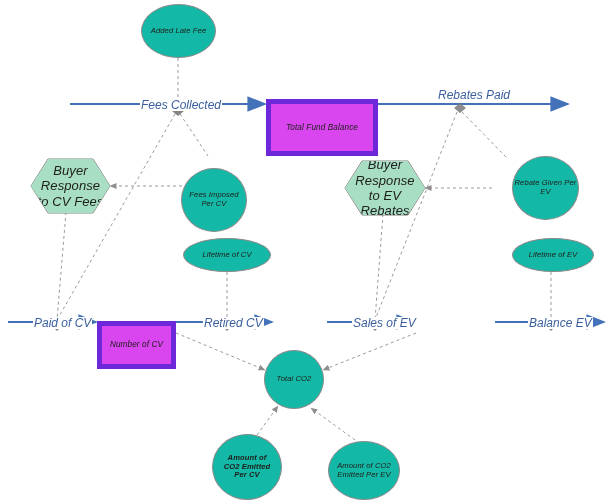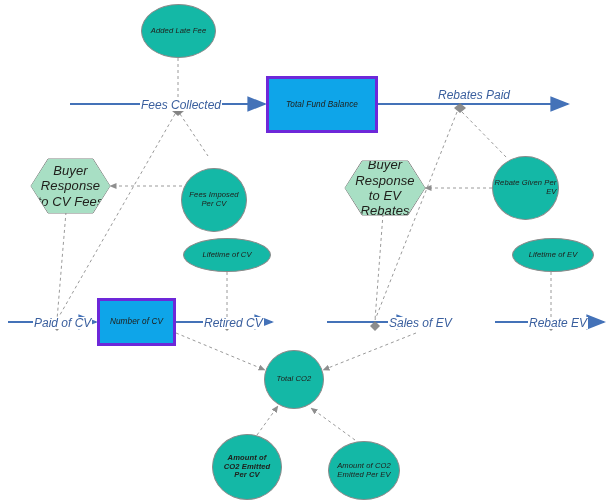--- a/index.html
+++ b/index.html
@@ -28,23 +28,24 @@
     align-items: center;
     justify-content: center;
     text-align: center;
     box-sizing: border-box;
     color: #20201c;
     font-style: italic;
     line-height: 1.18;
     letter-spacing: 0.1px;
   }
   .stock {
-    background: #0ea5e9;
-    border: 3px solid #6d28d9;
+    background: #d946ef;
+    border: 5px solid #6d28d9;
     font-size: 8.2px;
+    margin-top: 23px;
   }
   .aux {
     background: #14b8a6;
     border: 1px solid #8a8a8a;
     border-radius: 50%;
     font-size: 7.6px;
   }
   .decision {
     background: #a8dfc4;
     font-size: 13px;
@@ -157,21 +158,21 @@
 
   <div class="node aux" style="left:141px; top:4px; width:75px; height:54px;">
     <span class="nlabel">Added Late Fee</span>
   </div>
 
   <div class="node aux" style="left:181px; top:168px; width:66px; height:64px;text-align:center;">
     <span class="nlabel">Fees Imposed
 Per CV</span>
   </div>
 
-  <div class="node aux" style="left:492px; top:156px; width:67px; height:64px;text-align:right;">
+  <div class="node aux" style="left:512px; top:156px; width:67px; height:64px;">
     <span class="nlabel">Rebate Given Per
 EV</span>
   </div>
 
   <div class="node aux" style="left:183px; top:238px; width:88px; height:34px;">
     <span class="nlabel">Lifetime of CV</span>
   </div>
 
   <div class="node aux" style="left:512px; top:238px; width:82px; height:34px;">
     <span class="nlabel">Lifetime of EV</span>
@@ -211,21 +212,21 @@
   </div>
 
   <div class="flow-label" style="left:33px; top:317px;">
     <span>Paid of CV</span>
   </div>
 
   <div class="flow-label" style="left:203px; top:317px;">
     <span>Retired CV</span>
   </div>
 
-  <div class="flow-label" style="left:352px; top:317px;margin-left:36px;">
+  <div class="flow-label" style="left:352px; top:317px;">
     <span>Sales of EV</span>
   </div>
 
   <div class="flow-label" style="left:528px; top:317px;">
-    <span>Rebate EV</span>
+    <span>Balance EV</span>
   </div>
 
 </div>
 
 </body></html>

